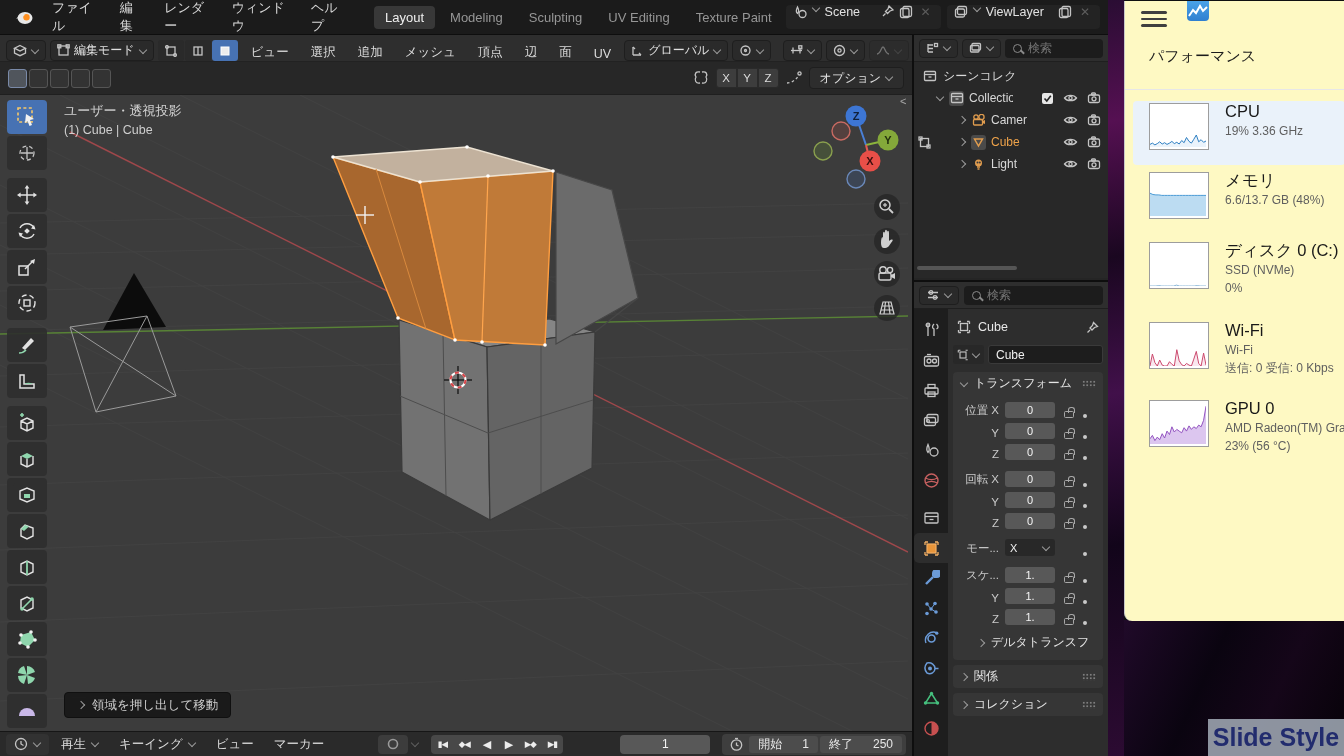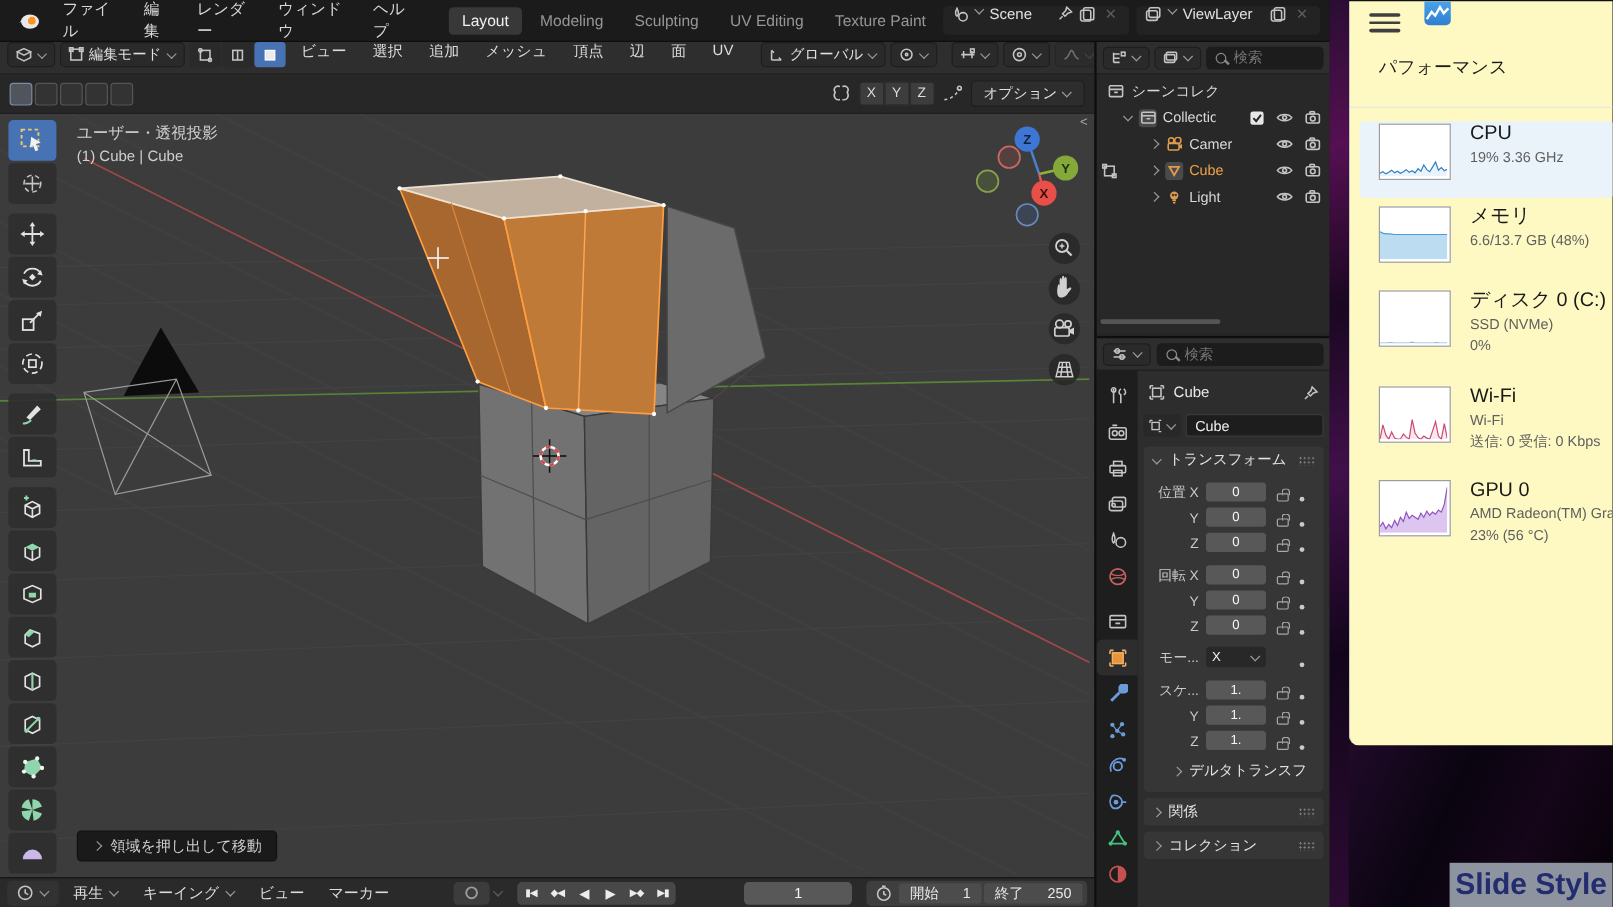--- a/index.html
+++ b/index.html
@@ -18,21 +18,21 @@
 .chev::after{content:"";position:absolute;left:1px;top:0;width:5px;height:5px;border-right:1.4px solid #9a9a9a;border-bottom:1.4px solid #9a9a9a;transform:rotate(45deg)}
 .chev.rt::after{transform:rotate(-45deg);top:1px}
 .chev.dim::after{border-color:#5f5f5f}
 .xmark{color:#5d5d5d;font-size:12px;padding:0 3px}
 .mag{width:9px;height:9px;border:1.4px solid #8a8a8a;border-radius:50%;position:relative;display:inline-block;flex:none}
 .mag::after{content:"";position:absolute;width:5px;height:1.5px;background:#8a8a8a;right:-4px;bottom:-1px;transform:rotate(45deg)}
 .srch{display:flex;align-items:center;gap:6px;background:#1c1c1c;border-radius:4px;height:20px;padding:0 8px}
 .srch input{background:transparent;border:none;outline:none;color:#cfcfcf;font-size:12px;width:100%;font-family:"Liberation Sans","DejaVu Sans",sans-serif}
 .srch input::placeholder{color:#757575}
 
-#vhead1{position:absolute;left:0;top:35px;width:912px;height:27px;background:#2e2e2e;border-bottom:1px solid #222;display:flex;align-items:flex-start;padding:0 6px;gap:4px}
+#vhead1{position:absolute;left:0;top:35px;width:912px;height:27px;background:#2e2e2e;border-bottom:1px solid #222;display:flex;align-items:flex-end;padding:0 6px;gap:4px}
 #vhead2{position:absolute;left:0;top:62px;width:912px;height:33px;background:#272727;border-bottom:1px solid #1f1f1f;display:flex;align-items:center;padding:0 8px}
 .hmenu{padding:0 9px;font-size:12.5px;color:#dcdcdc;white-space:nowrap}
 .hpill{display:flex;align-items:center;gap:4px;background:#2a2a2a;border:1px solid #1e1e1e;border-radius:4px;height:21px;padding:0 6px;font-size:12px;color:#e0e0e0;white-space:nowrap}
 .selmode{display:flex;gap:1px}
 .selmode .sm{width:26px;height:21px;background:#2a2a2a;border-radius:3px;display:flex;align-items:center;justify-content:center}
 .selmode .sm.on{background:#4772b3}
 .optsq{width:19px;height:19px;border:1px solid #555;border-radius:3px;background:#333;margin-right:2px}
 .optsq.on{background:#50555c;border-color:#7a8aa8}
 .axbtn{width:21px;height:20px;background:#3d3d3d;border:1px solid #2a2a2a;color:#ddd;font-size:11.5px;display:flex;align-items:center;justify-content:center}
 
@@ -202,21 +202,21 @@
           </div>
     </div>
     <div class="hmenu">ビュー</div>
     <div class="hmenu">選択</div>
     <div class="hmenu">追加</div>
     <div class="hmenu">メッシュ</div>
     <div class="hmenu">頂点</div>
     <div class="hmenu">辺</div>
     <div class="hmenu">面</div>
     <div class="hmenu">UV</div>
-    <div class="hpill" style="margin-left:10px">
+    <div class="hpill" style="margin-left:0">
       <svg width="13" height="13" viewBox="0 0 13 13" class="ic-st">
             <path d="M2 11 L2 3 M2 11 L10 11"></path>
             <path d="M2 3 L4 5 M10 11 L8 9"></path>
           </svg>
       <span>グローバル</span>
       <span class="chev"></span>
     </div>
     <div class="hpill">
       <svg width="13" height="13" viewBox="0 0 13 13" class="ic-st">
             <circle cx="6.5" cy="6.5" r="4.5"></circle>

